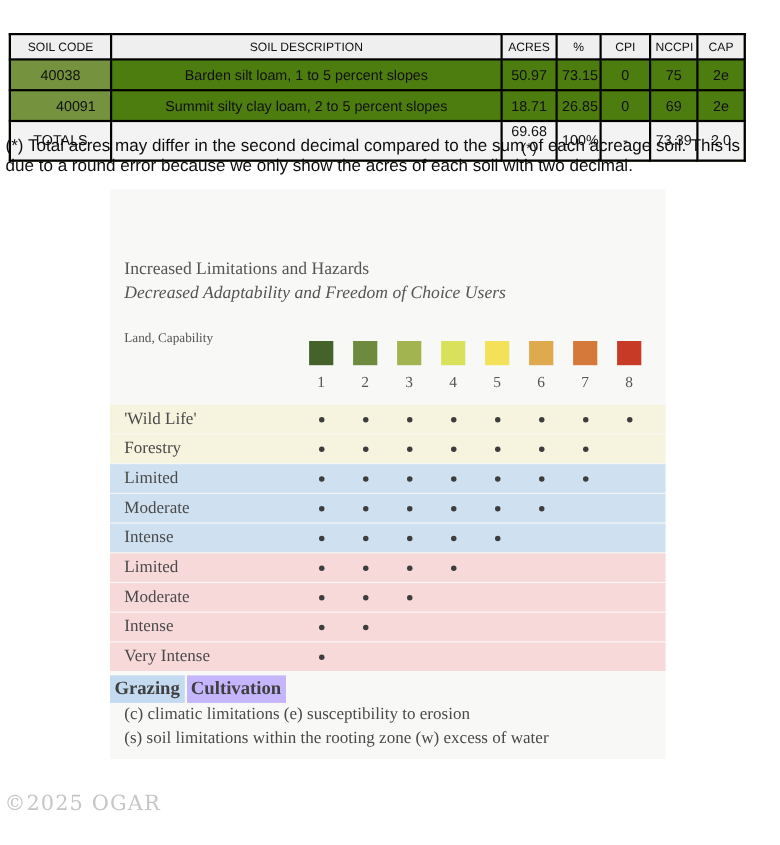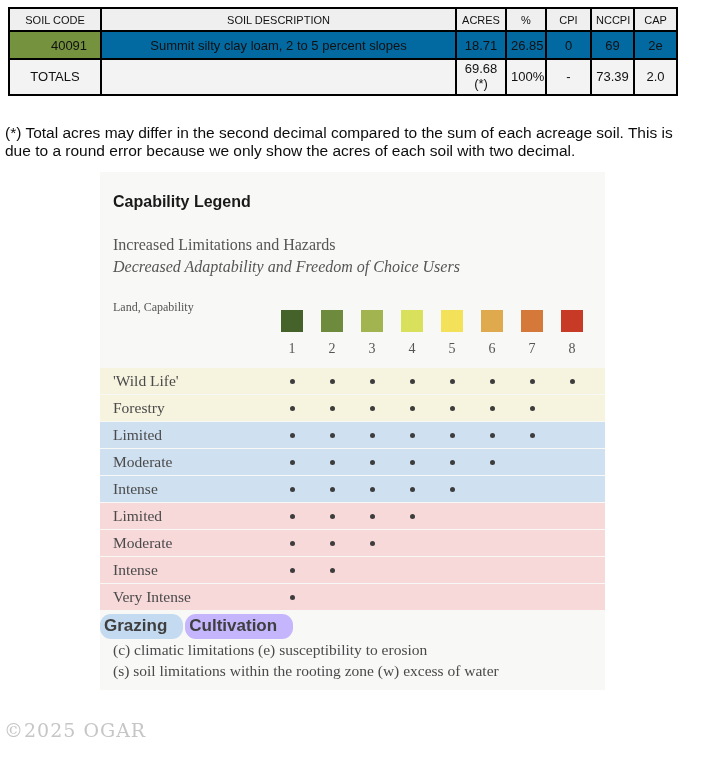--- a/index.html
+++ b/index.html
@@ -10,21 +10,22 @@
     font-family: "Liberation Sans", sans-serif;
     overflow: hidden;
   }
 
   
   .soil-table-wrap { position: absolute; left: 8px; top: 7px; }
   table.soil-table {
     border-collapse: collapse;
     table-layout: fixed;
     width: 668px;
-    background: #0369a1;
+    background: #4d7c0f;
+    margin-top: 23px;
   }
   table.soil-table th, table.soil-table td {
     border: 2px solid #000000;
     font-family: "Liberation Sans", sans-serif;
     color: #111111;
     text-align: center;
     vertical-align: middle;
     padding: 2px 4px;
   }
   table.soil-table th {
@@ -85,24 +86,23 @@
     position: absolute; left: 13px; top: 0; line-height: 26px;
     font-family: "Liberation Serif", "DejaVu Serif", serif;
     font-size: 15.5px; color: #4a4a4a;
   }
   .dots-row { position: absolute; left: 172px; top: 0; height: 26px; display: flex; }
   .dot-slot { width: 40px; display: flex; align-items: center; justify-content: center; }
   .dot { width: 5px; height: 5px; border-radius: 50%; background: #3d3d3d; }
 
   .group-labels { position: absolute; left: 0px; top: 442px; display: flex; gap: 2px; }
   .group-label {
-    font-family: Liberation Sans, sans-serif;
+    font-family: Liberation Serif, serif;
     font-weight: bold; font-size: 17px; color: #3f3f3f;
-    padding: 2px 16px 3px 4px;
-    border-radius: 11px;
+    padding: 2px 4px 3px 4px;
   }
   .legend-footnote {
     position: absolute; left: 13px;
     font-family: Liberation Serif, serif;
     font-size: 15.5px; color: #4a4a4a;
   }
   .legend-footnote.f1 { top: 469px; }
   .legend-footnote.f2 { top: 490px; }
 
   
@@ -132,20 +132,29 @@
         <th>SOIL DESCRIPTION</th>
         <th>ACRES</th>
         <th>%</th>
         <th>CPI</th>
         <th>NCCPI</th>
         <th>CAP</th>
       </tr>
     </thead>
     <tbody id="soil-rows">
         <tr>
+          <td class="code-cell" style="background: rgb(117, 146, 62);">40038</td>
+          <td class="desc-cell">Barden silt loam, 1 to 5 percent slopes</td>
+          <td>50.97</td>
+          <td>73.15</td>
+          <td>0</td>
+          <td>75</td>
+          <td>2e</td>
+        </tr>
+        <tr>
           <td class="code-cell" style="background: rgb(117, 146, 62); padding-left: 32px;">40091</td>
           <td class="desc-cell">Summit silty clay loam, 2 to 5 percent slopes</td>
           <td>18.71</td>
           <td>26.85</td>
           <td>0</td>
           <td>69</td>
           <td>2e</td>
         </tr>
       </tbody>
     <tbody>
@@ -158,21 +167,20 @@
         <td>73.39</td>
         <td>2.0</td>
       </tr>
     </tbody>
   </table>
 </div>
 
 <div class="table-footnote">(*) Total acres may differ in the second decimal compared to the sum of each acreage soil. This is due to a round error because we only show the acres of each soil with two decimal.</div>
 
 <div class="legend-panel">
-  <div class="legend-title">Capability Legend</div>
   <div class="legend-sub sub1">Increased Limitations and Hazards</div>
   <div class="legend-sub sub2">Decreased Adaptability and Freedom of Choice Users</div>
   <div class="scale-label">Land, Capability</div>
   <div class="squares-row" id="squares-row">
       <div class="square-slot">
         <div class="color-square" style="background: rgb(68, 98, 42);"></div>
       </div>
       <div class="square-slot">
         <div class="color-square" style="background: rgb(109, 138, 61);"></div>
       </div>

